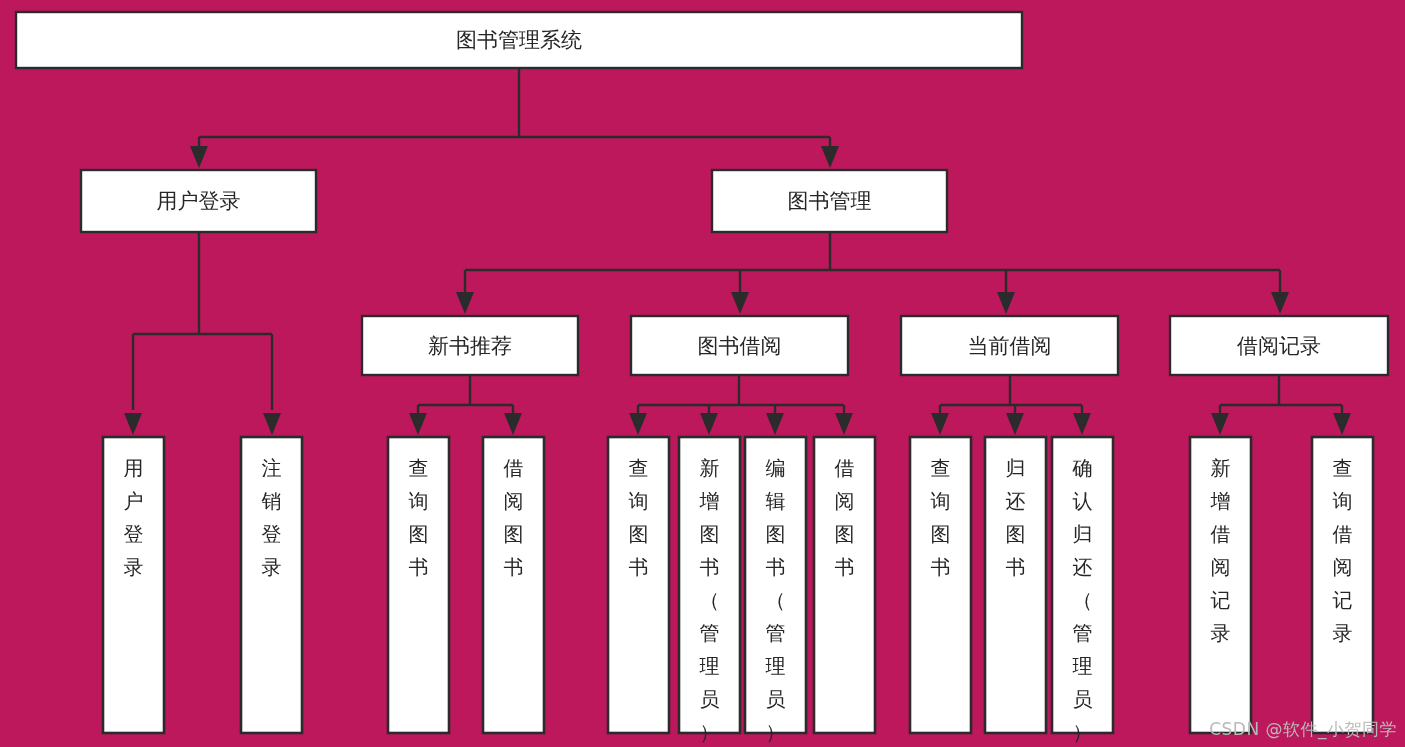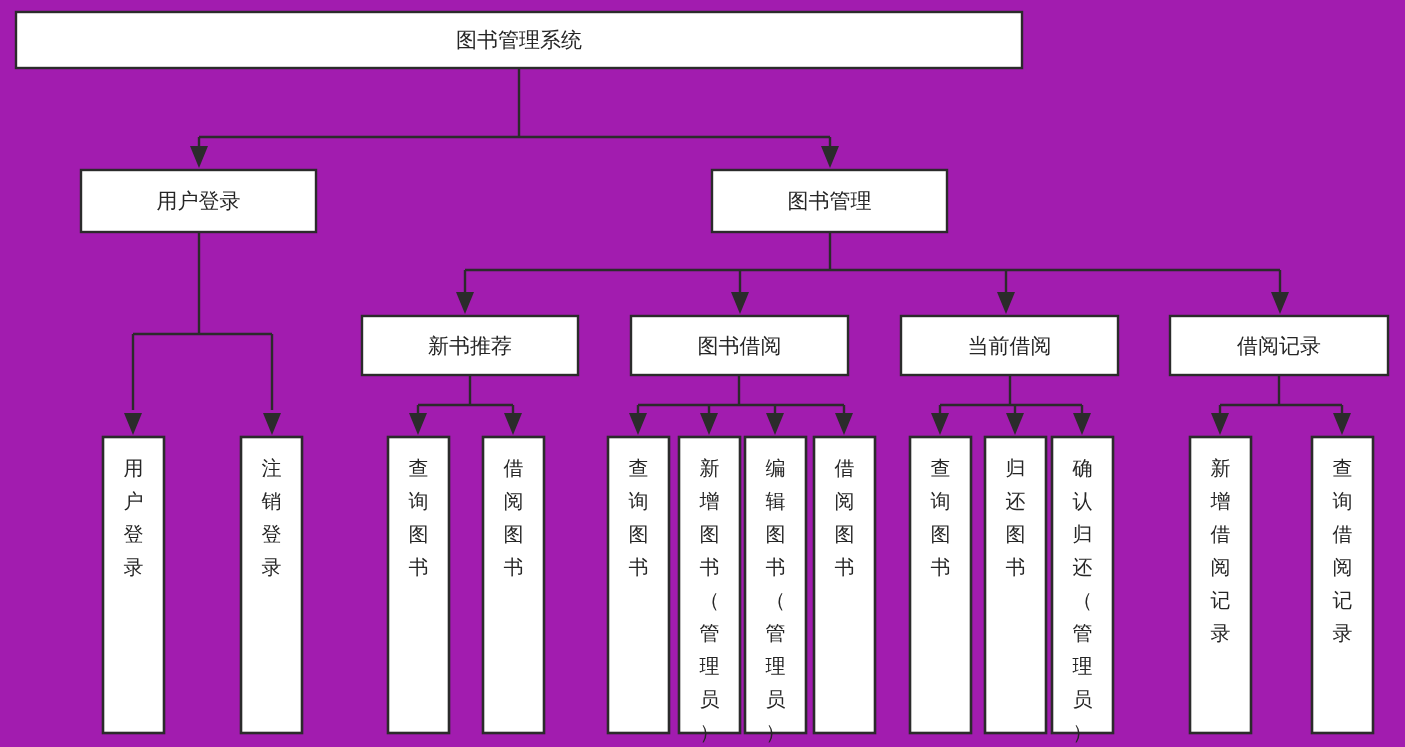--- a/index.html
+++ b/index.html
@@ -11,21 +11,21 @@
   body {
     width: 1405px;
     height: 747px;
     font-family: "DejaVu Sans", "Liberation Sans", sans-serif;
     overflow: hidden;
   }
   #diagram-root {
     position: relative;
     width: 1405px;
     height: 747px;
-    background: #a21caf;
+    background: #be185d;
   }
   svg#tree-svg {
     position: absolute;
     top: 0;
     left: 0;
     width: 1405px;
     height: 747px;
     display: block;
   }
   .node-rect {
@@ -209,13 +209,14 @@
         <g>
           <rect x="1190" y="437" width="61" height="296" class="node-rect leaf"></rect>
           <text x="1220.5" class="leaf-label"><tspan x="1220.5" y="475">新</tspan><tspan x="1220.5" y="508">增</tspan><tspan x="1220.5" y="541">借</tspan><tspan x="1220.5" y="574">阅</tspan><tspan x="1220.5" y="607">记</tspan><tspan x="1220.5" y="640">录</tspan></text>
         </g>
         <g>
           <rect x="1312" y="437" width="61" height="296" class="node-rect leaf"></rect>
           <text x="1342.5" class="leaf-label"><tspan x="1342.5" y="475">查</tspan><tspan x="1342.5" y="508">询</tspan><tspan x="1342.5" y="541">借</tspan><tspan x="1342.5" y="574">阅</tspan><tspan x="1342.5" y="607">记</tspan><tspan x="1342.5" y="640">录</tspan></text>
         </g>
       </g>
   </svg>
+  <div class="watermark">CSDN @软件_小贺同学</div>
 </div>
 
 </body></html>

